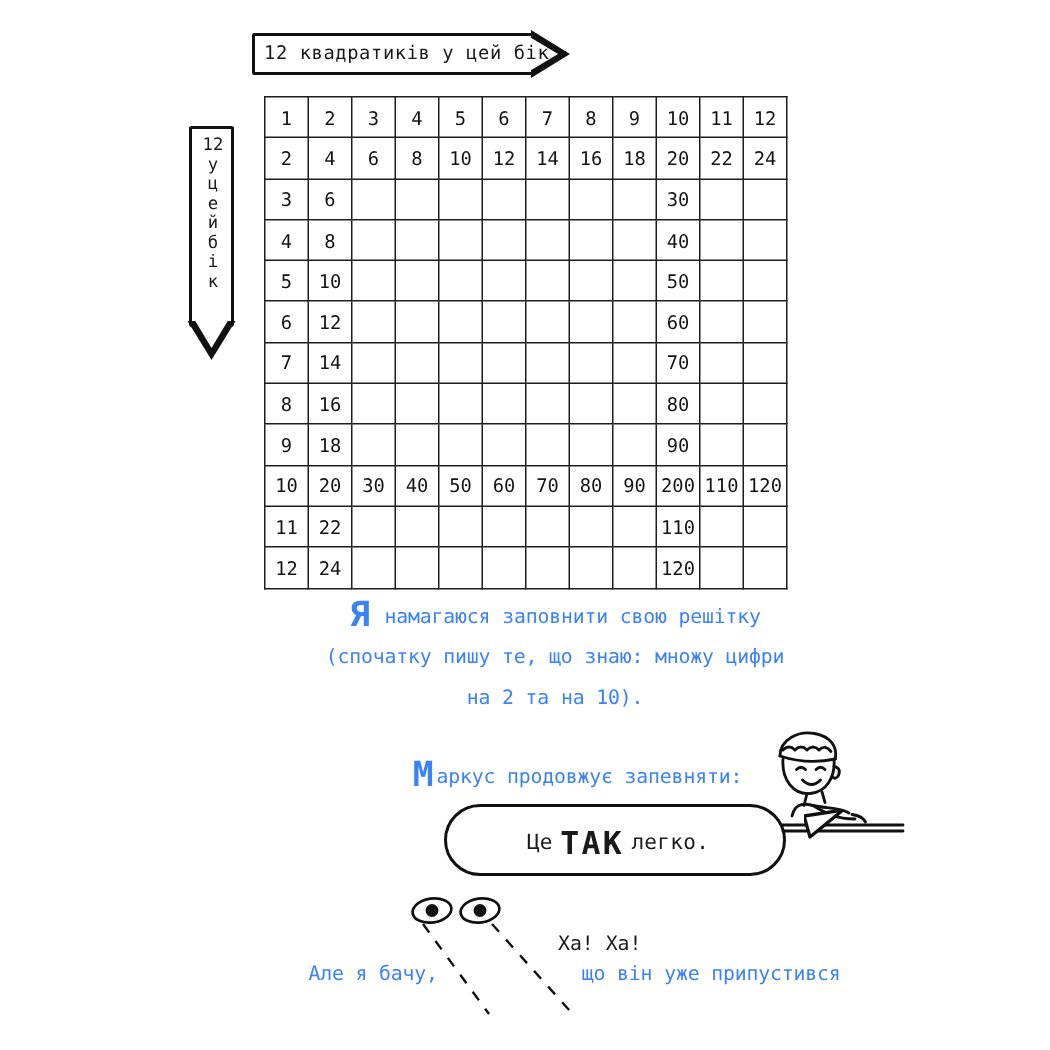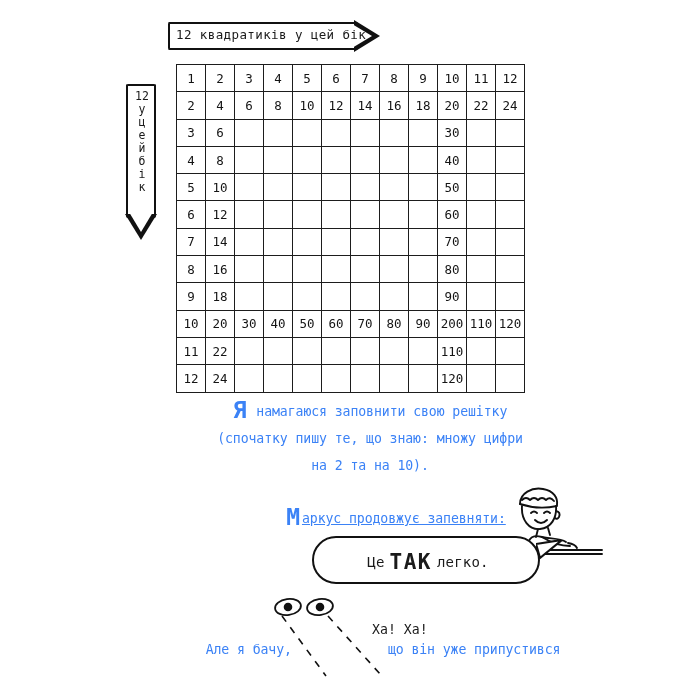--- a/index.html
+++ b/index.html
@@ -158,37 +158,37 @@
     text-align: center;
   }
   .p1 { left: 150px; top: 398px; width: 440px; }
   .p1 .dropcap {
     font-size: 23px;
     font-weight: bold;
     line-height: 20px;
     vertical-align: -2px;
     margin-right: 2px;
   }
-  .p2 { left: 196px; top: 505px; width: 400px; text-decoration: underline; }
+  .p2 { left: 185px; top: 505px; width: 400px; }
   .p2 .dropcap {
     font-size: 23px;
     font-weight: bold;
     line-height: 20px;
     vertical-align: -2px;
     margin-right: 2px;
   }
   .p3 { left: 148px; top: 596px; width: 470px; margin-top: 40px; }
   .p3 .l2 { display: block; }
 
   .gap { display: inline-block; width: 96px; }
 
   
   .bubble {
     position: absolute;
-    left: 312px;
+    left: 296px;
     top: 536px;
     width: 228px;
     height: 48px;
     border: 2.2px solid #111;
     border-radius: 24px / 24px;
     background: #fff;
     box-sizing: border-box;
   }
   .bubble-text {
     position: absolute;

